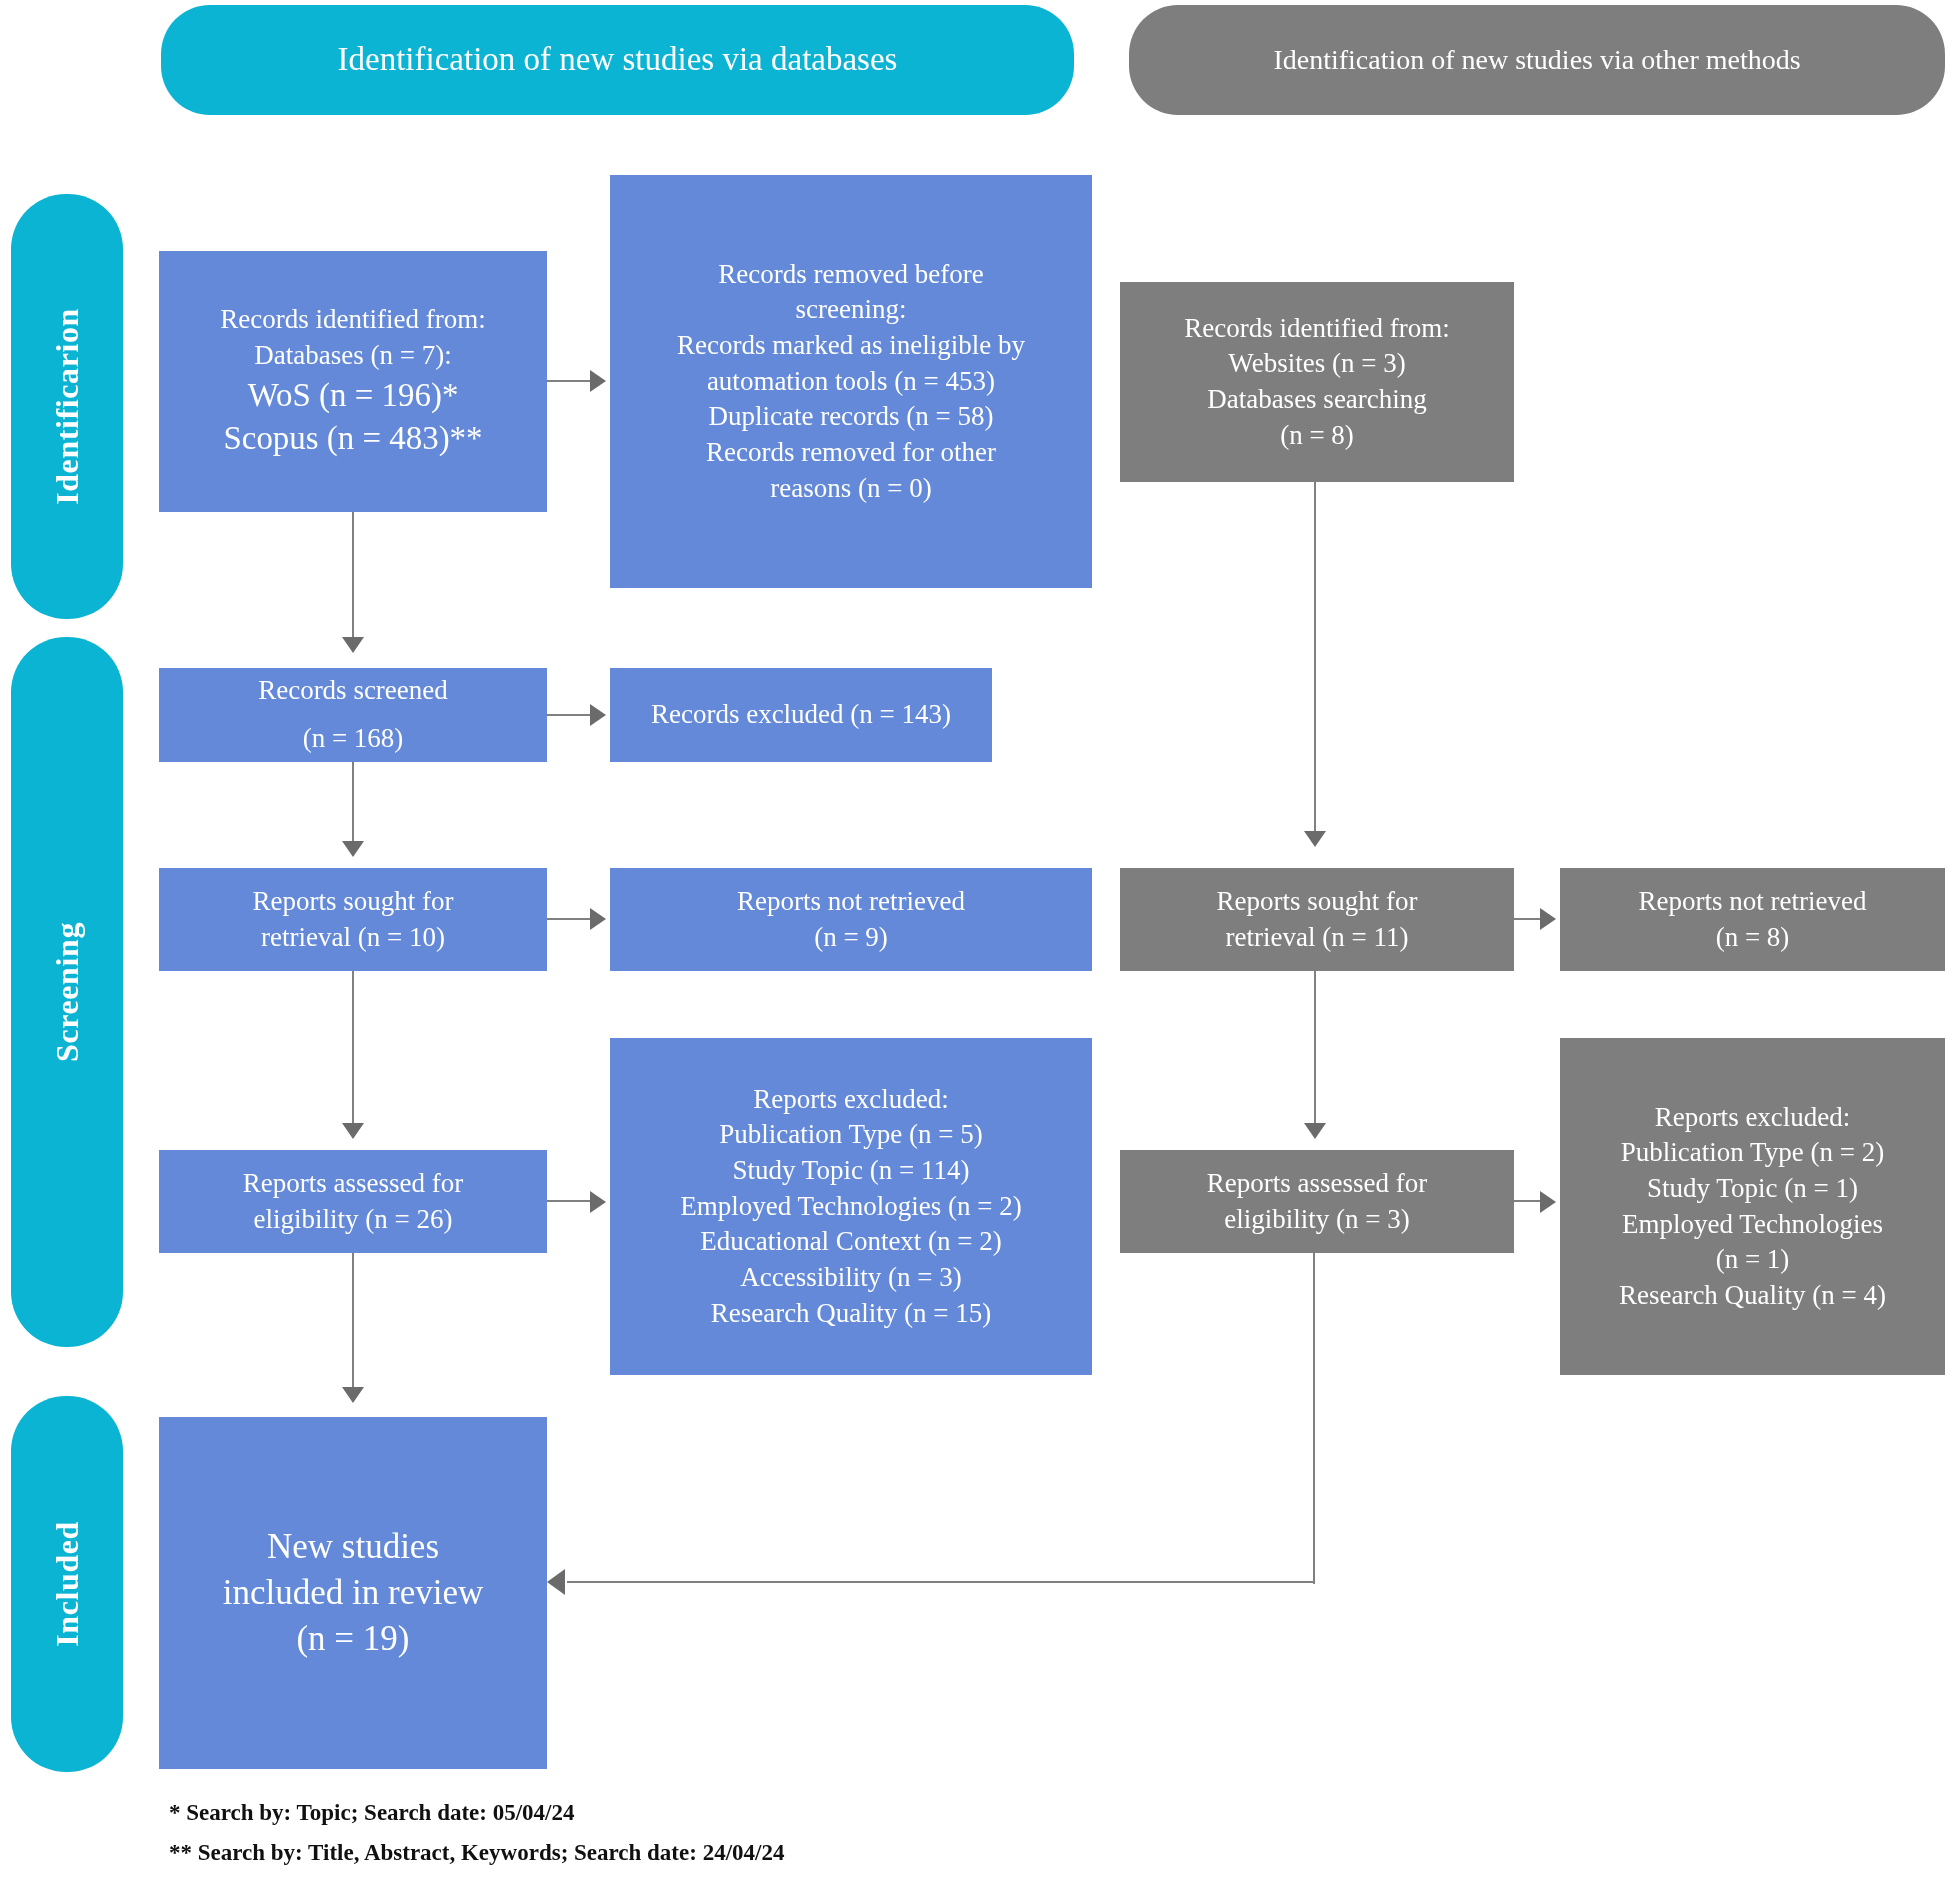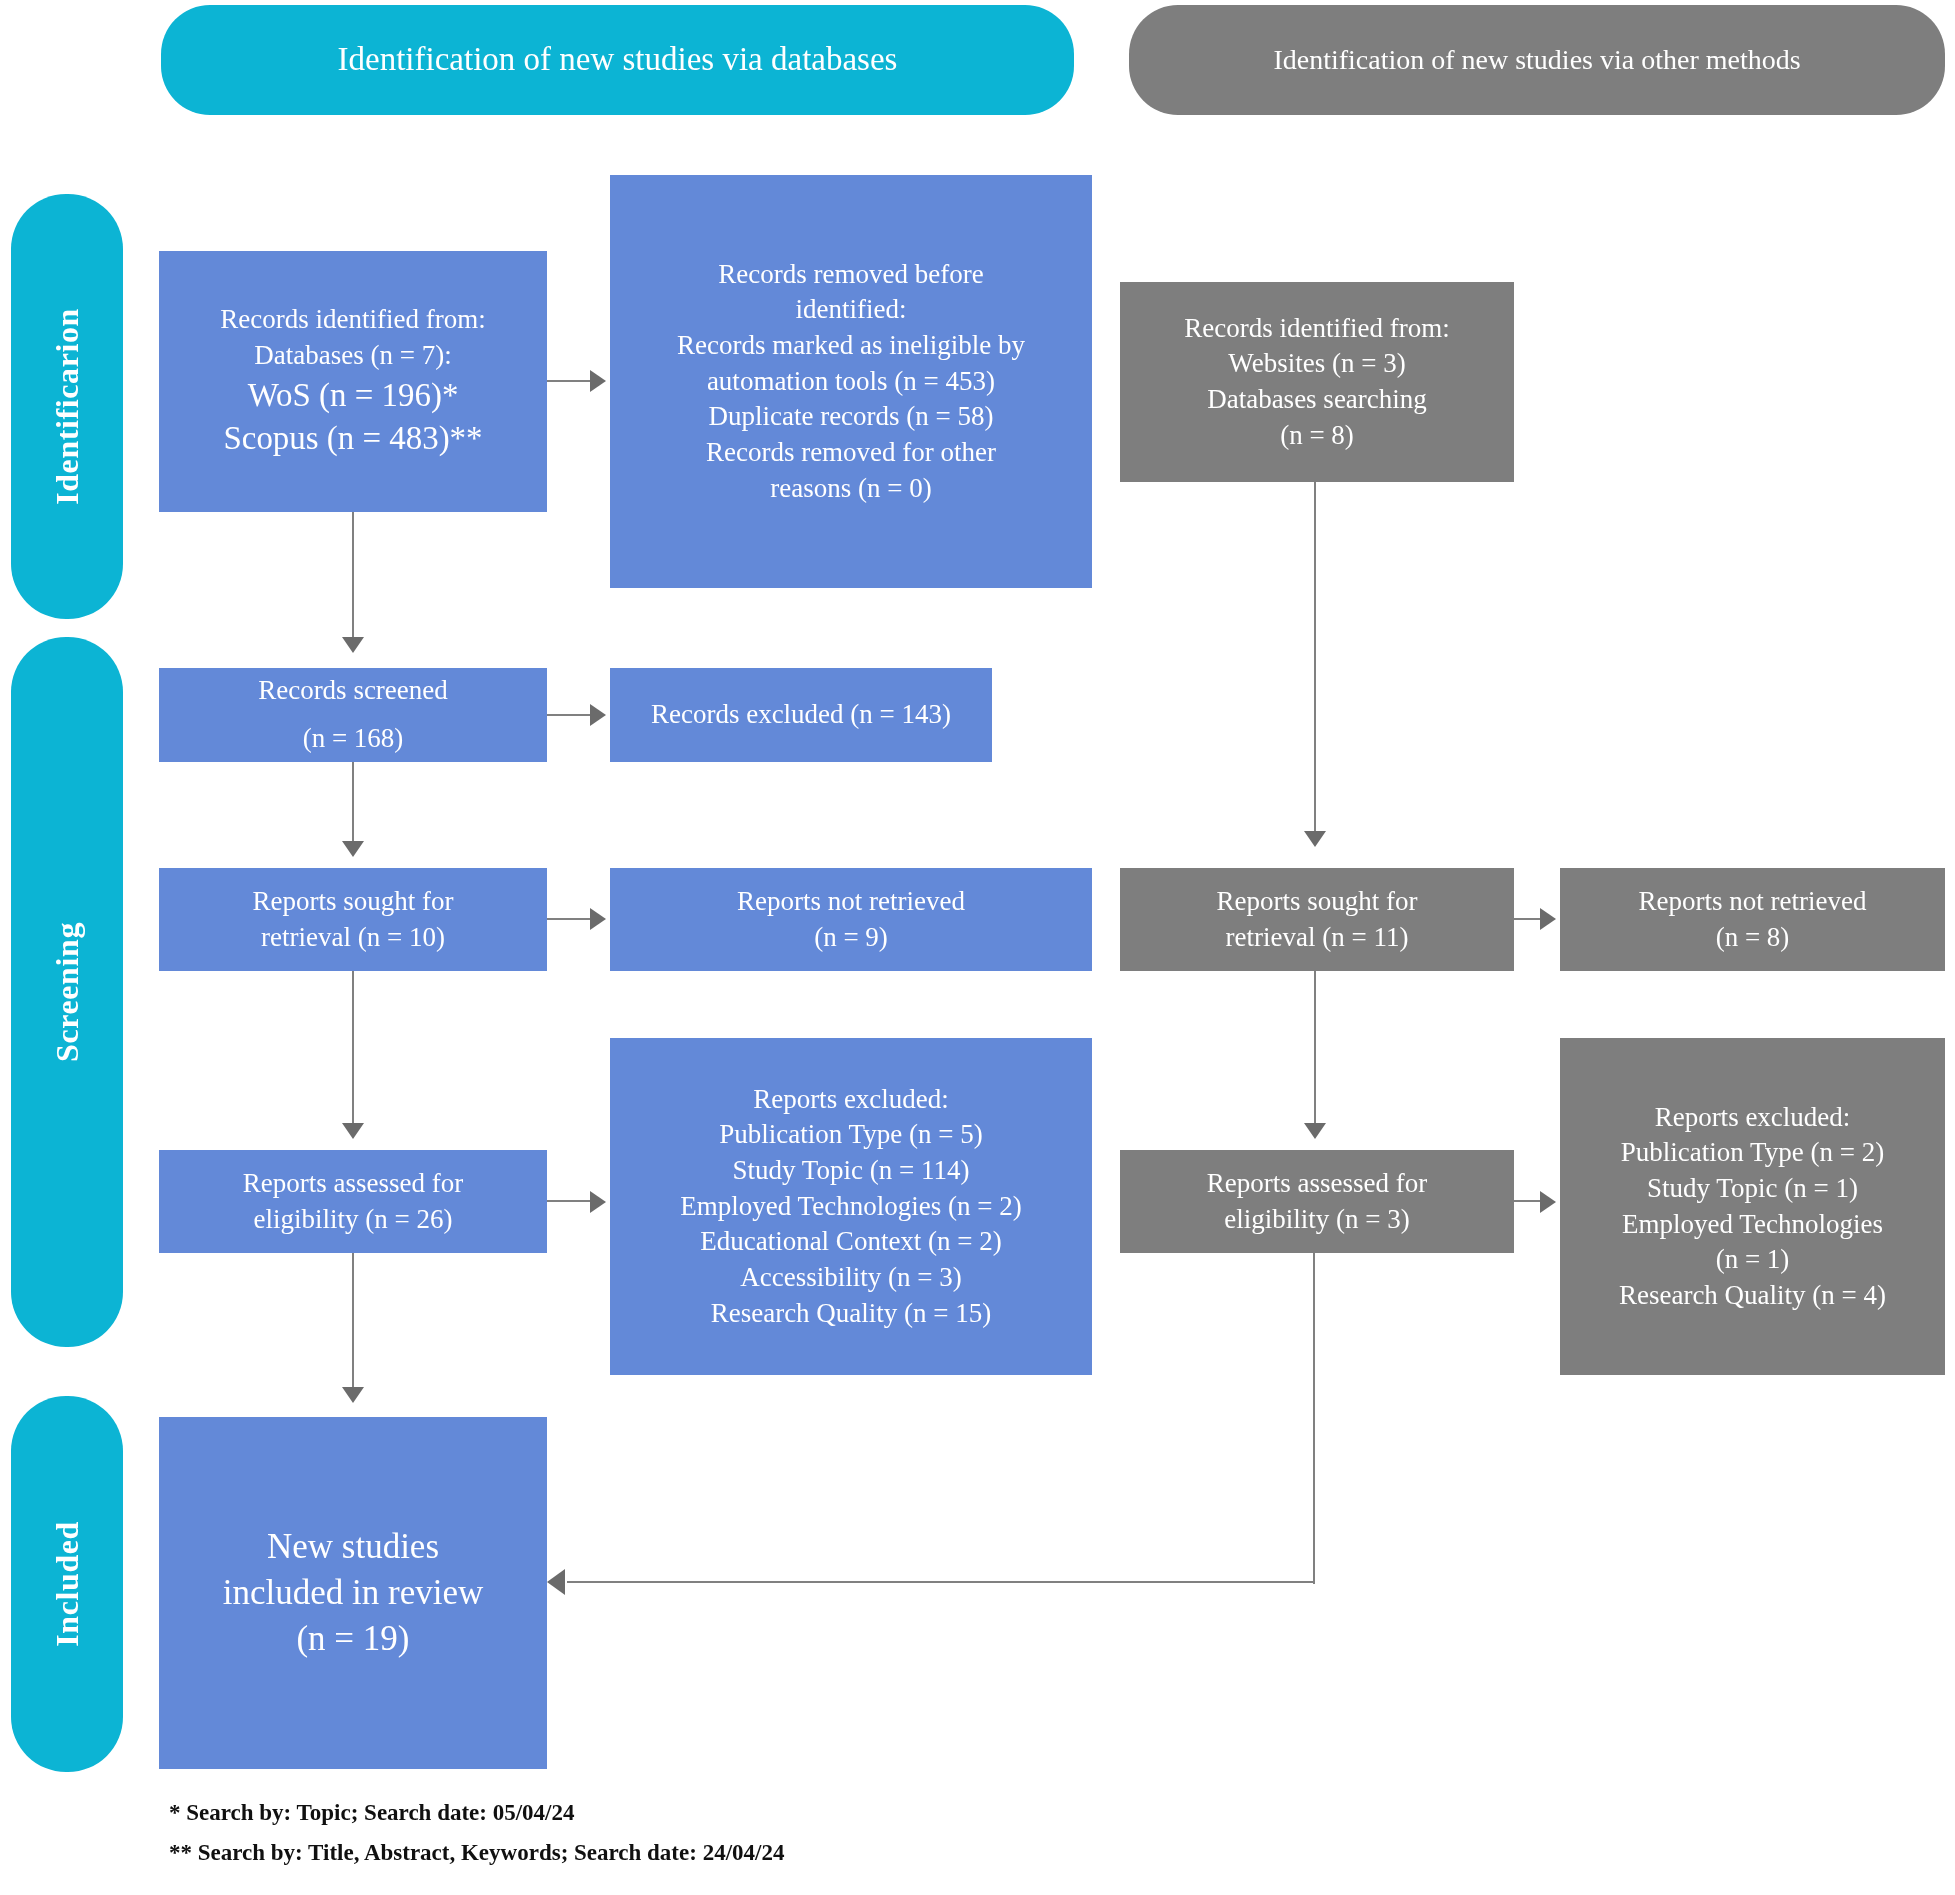--- a/index.html
+++ b/index.html
@@ -125,21 +125,21 @@
 
   <div class="box blue" style="left:159px;top:251px;width:388px;height:261px;font-size:27px;">
     <span class="ln">Records identified from:</span>
     <span class="ln">Databases (n = 7):</span>
     <span class="ln big">WoS (n = 196)*</span>
     <span class="ln big">Scopus (n = 483)**</span>
   </div>
 
   <div class="box blue" style="left:610px;top:175px;width:482px;height:413px;font-size:27px;">
     <span class="ln">Records removed before</span>
-    <span class="ln">identified:</span>
+    <span class="ln">screening:</span>
     <span class="ln">Records marked as ineligible by</span>
     <span class="ln">automation tools (n = 453)</span>
     <span class="ln">Duplicate records (n =  58)</span>
     <span class="ln">Records removed for other</span>
     <span class="ln">reasons (n = 0)</span>
   </div>
 
   <div class="box gray" style="left:1120px;top:282px;width:394px;height:200px;font-size:27px;">
     <span class="ln">Records identified from:</span>
     <span class="ln">Websites (n = 3)</span>

